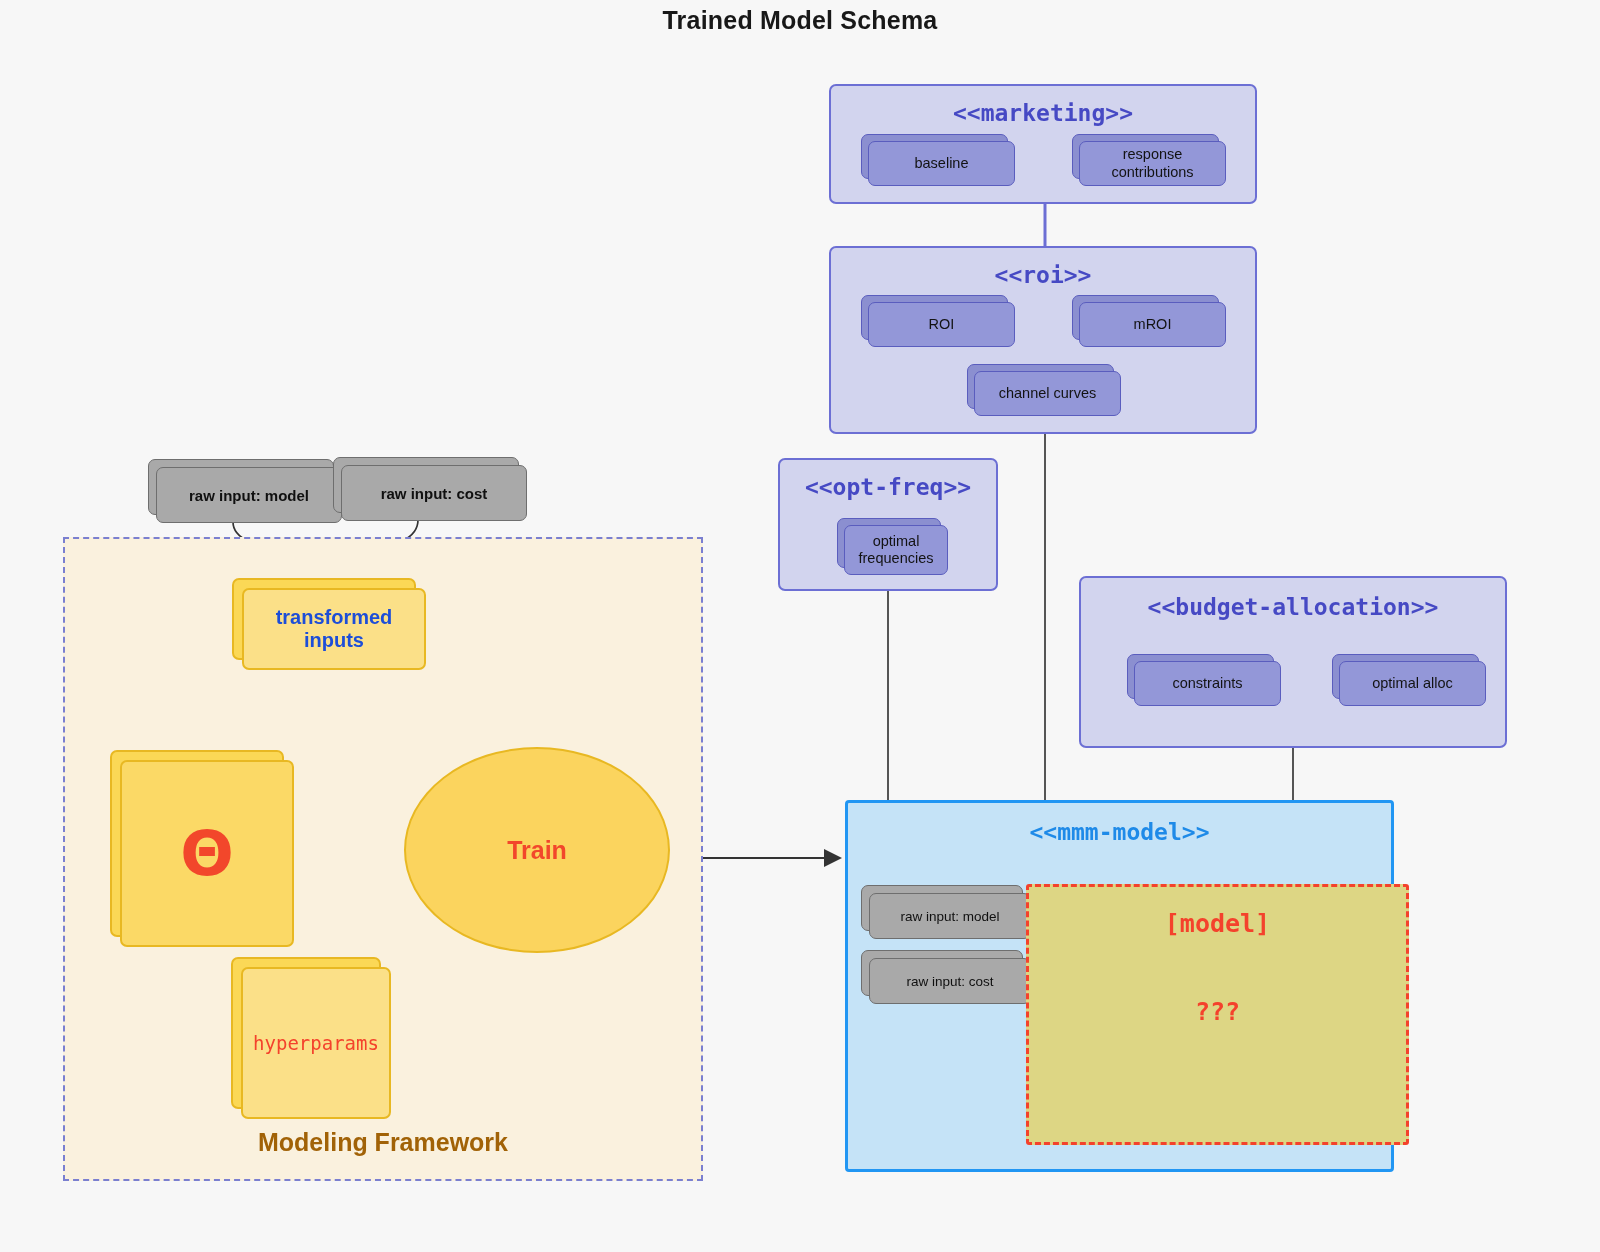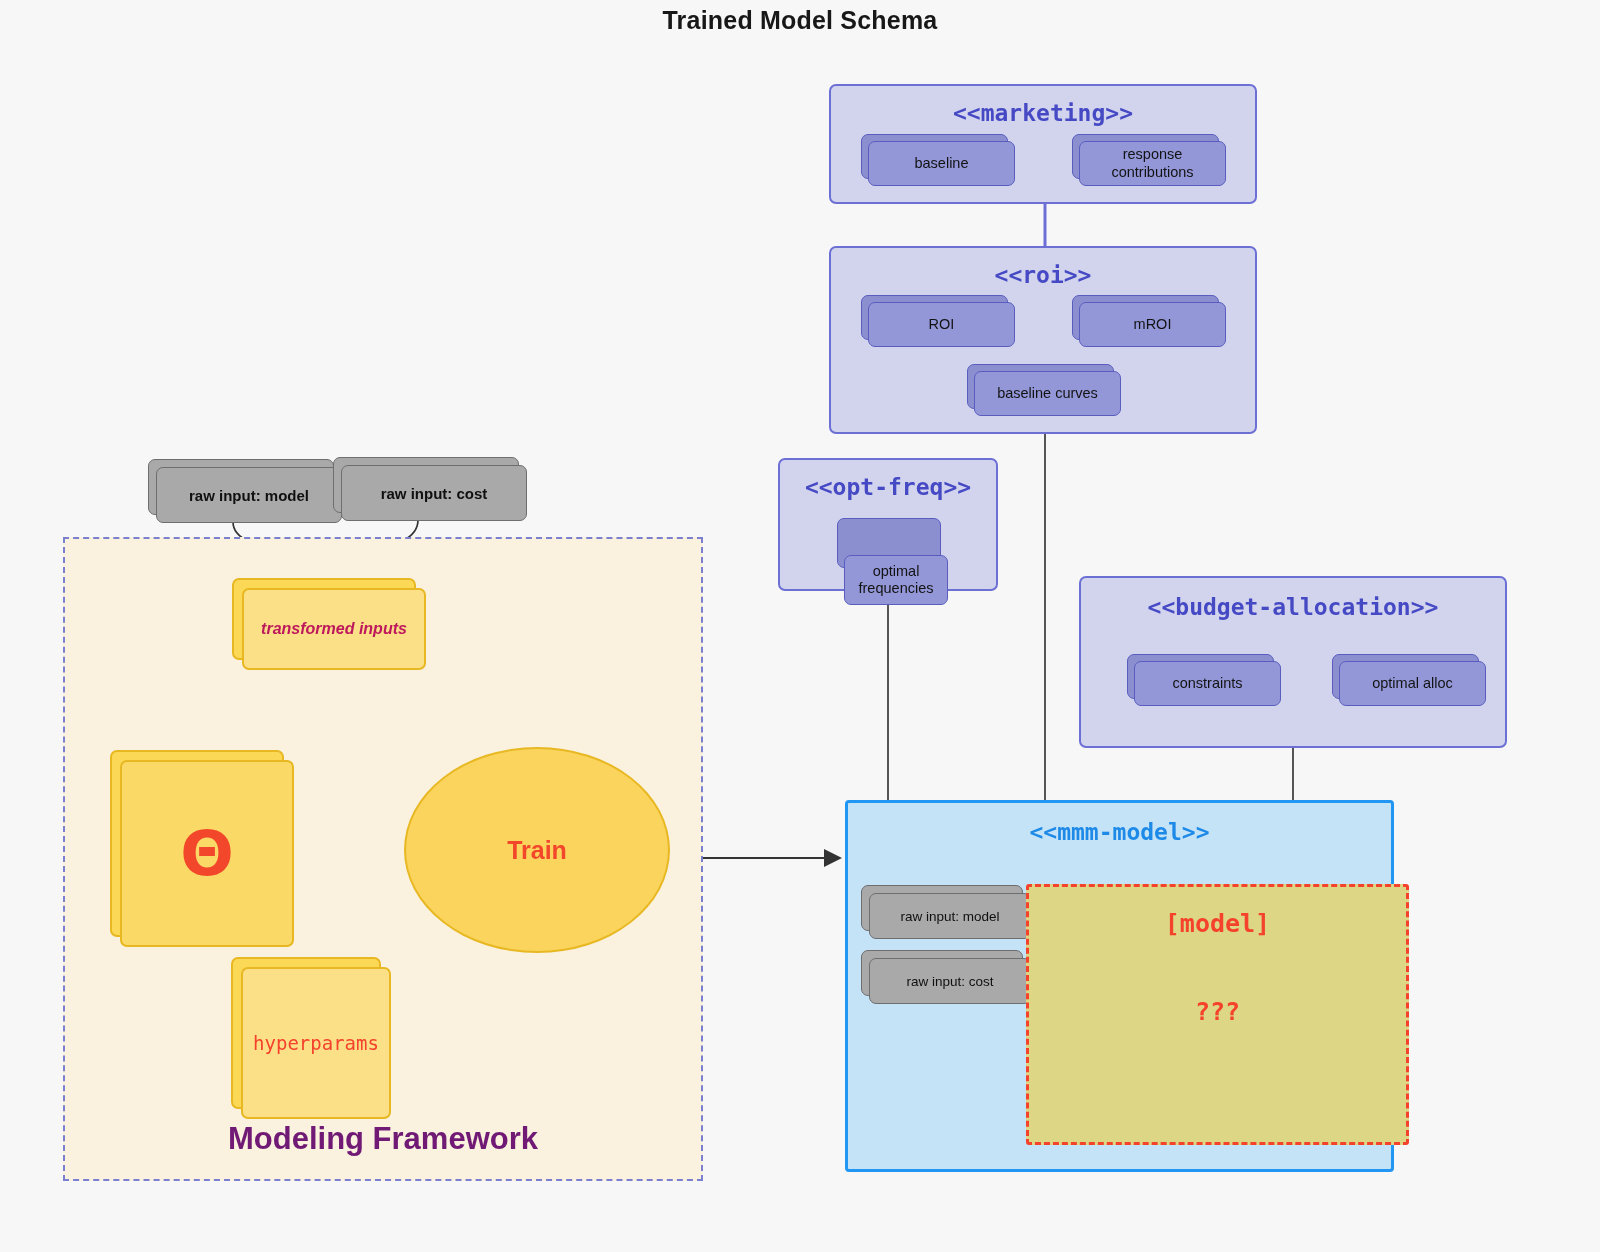--- a/index.html
+++ b/index.html
@@ -88,42 +88,41 @@
   }
   .ynote .face{
     position:absolute;left:10px;top:10px;width:100%;height:100%;
     background:#fbd966;border:2px solid #e8b822;border-radius:7px;
     display:flex;align-items:center;justify-content:center;
     text-align:center;
   }
   .ynote .face.pale{background:#fbe088;}
 
   .lbl-red-bold{
-    font-size:16px;font-weight:bold;color:#be185d;
-    font-family:"Liberation Sans",sans-serif;
-    font-style:italic;
+    font-size:20px;font-weight:bold;color:#1d4ed8;
+    font-family:"Liberation Sans",sans-serif;
   }
   .lbl-mono-red{
     font-size:19px;color:#f4422c;
     font-family:"DejaVu Sans Mono","Liberation Mono",monospace;
   }
   .theta{
     font-size:63px;font-weight:bold;color:#f2472b;
     font-family:"DejaVu Sans","Liberation Sans",sans-serif;
     line-height:1;
   }
 
   
   .framework{
     background:#faf1de;
     border:2px dashed #7a7fd0;
   }
   .framework-label{
     position:absolute;left:0;width:100%;text-align:center;
-    font-size:31px;font-weight:bold;color:#701a75;
+    font-size:25px;font-weight:bold;color:#a16207;
     font-family:"Liberation Sans",sans-serif;
   }
 
   
   .ellipse{
     position:absolute;
     background:#fbd45e;
     border:2px solid #e8b822;
     border-radius:50%;
     display:flex;align-items:center;justify-content:center;
@@ -258,29 +257,29 @@
   <div class="note" style="left:861px;top:295px;width:145px;height:43px;">
     <div class="shadow"></div>
     <div class="face">ROI</div>
   </div>
   <div class="note" style="left:1072px;top:295px;width:145px;height:43px;">
     <div class="shadow"></div>
     <div class="face">mROI</div>
   </div>
   <div class="note" style="left:967px;top:364px;width:145px;height:43px;">
     <div class="shadow"></div>
-    <div class="face">baseline curves</div>
+    <div class="face">channel curves</div>
   </div>
 
   <div class="abs pkg" style="left:778px;top:458px;width:220px;height:133px;">
     <div class="pkg-title" style="top:14px;">&lt;&lt;opt-freq&gt;&gt;</div>
   </div>
   <div class="note" style="left:837px;top:518px;width:102px;height:48px;">
     <div class="shadow"></div>
-    <div class="face" style="white-space:pre-line;margin-top:30px;">optimal
+    <div class="face" style="white-space:pre-line;">optimal
 frequencies</div>
   </div>
 
   <div class="abs pkg" style="left:1079px;top:576px;width:428px;height:172px;">
     <div class="pkg-title" style="top:16px;">&lt;&lt;budget-allocation&gt;&gt;</div>
   </div>
   <div class="note" style="left:1127px;top:654px;width:145px;height:43px;">
     <div class="shadow"></div>
     <div class="face">constraints</div>
   </div>

